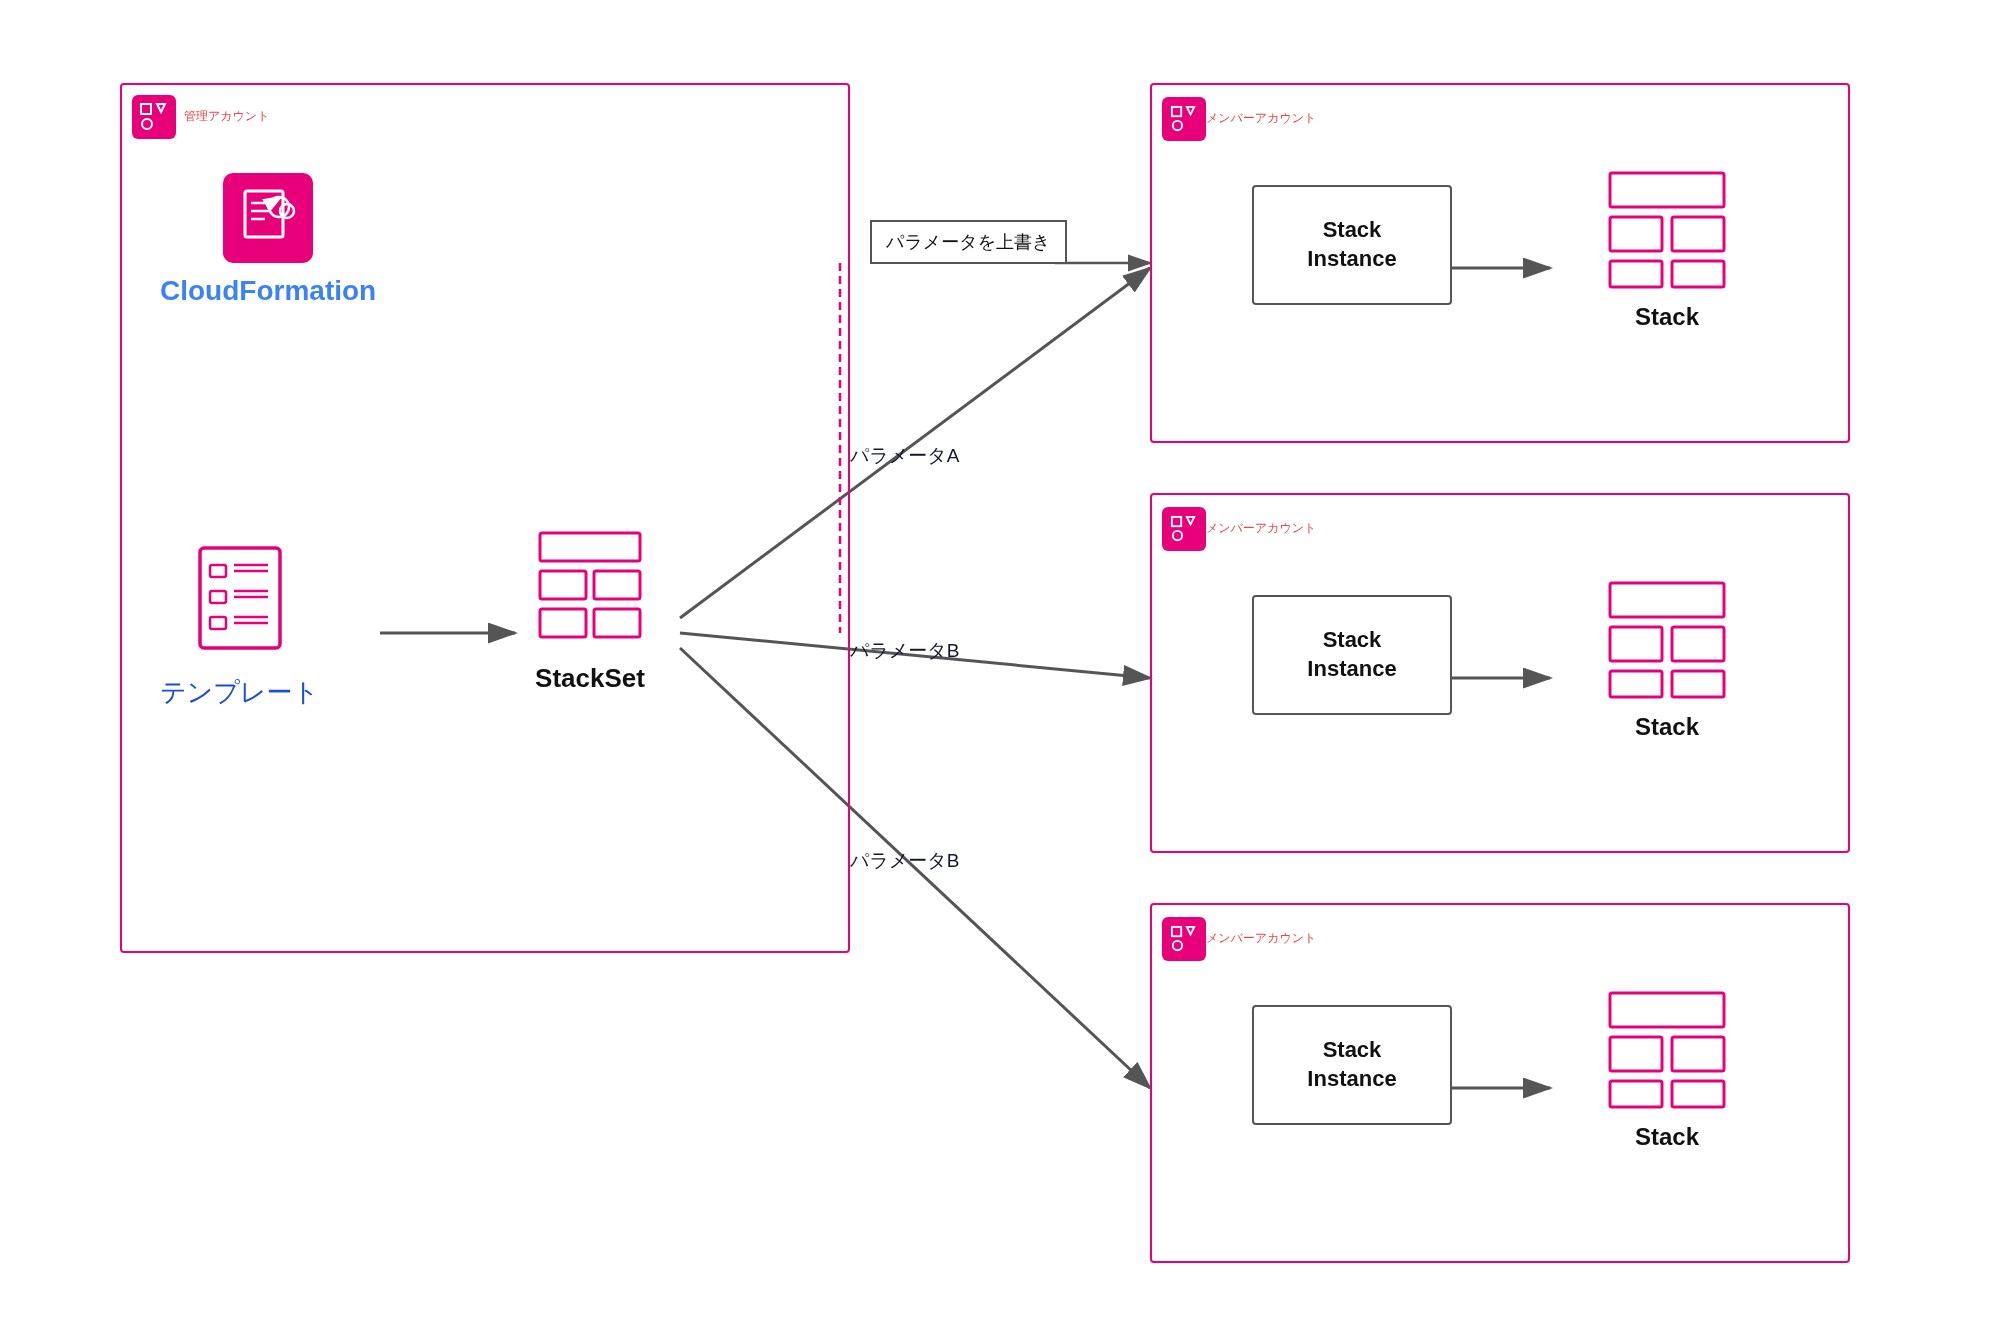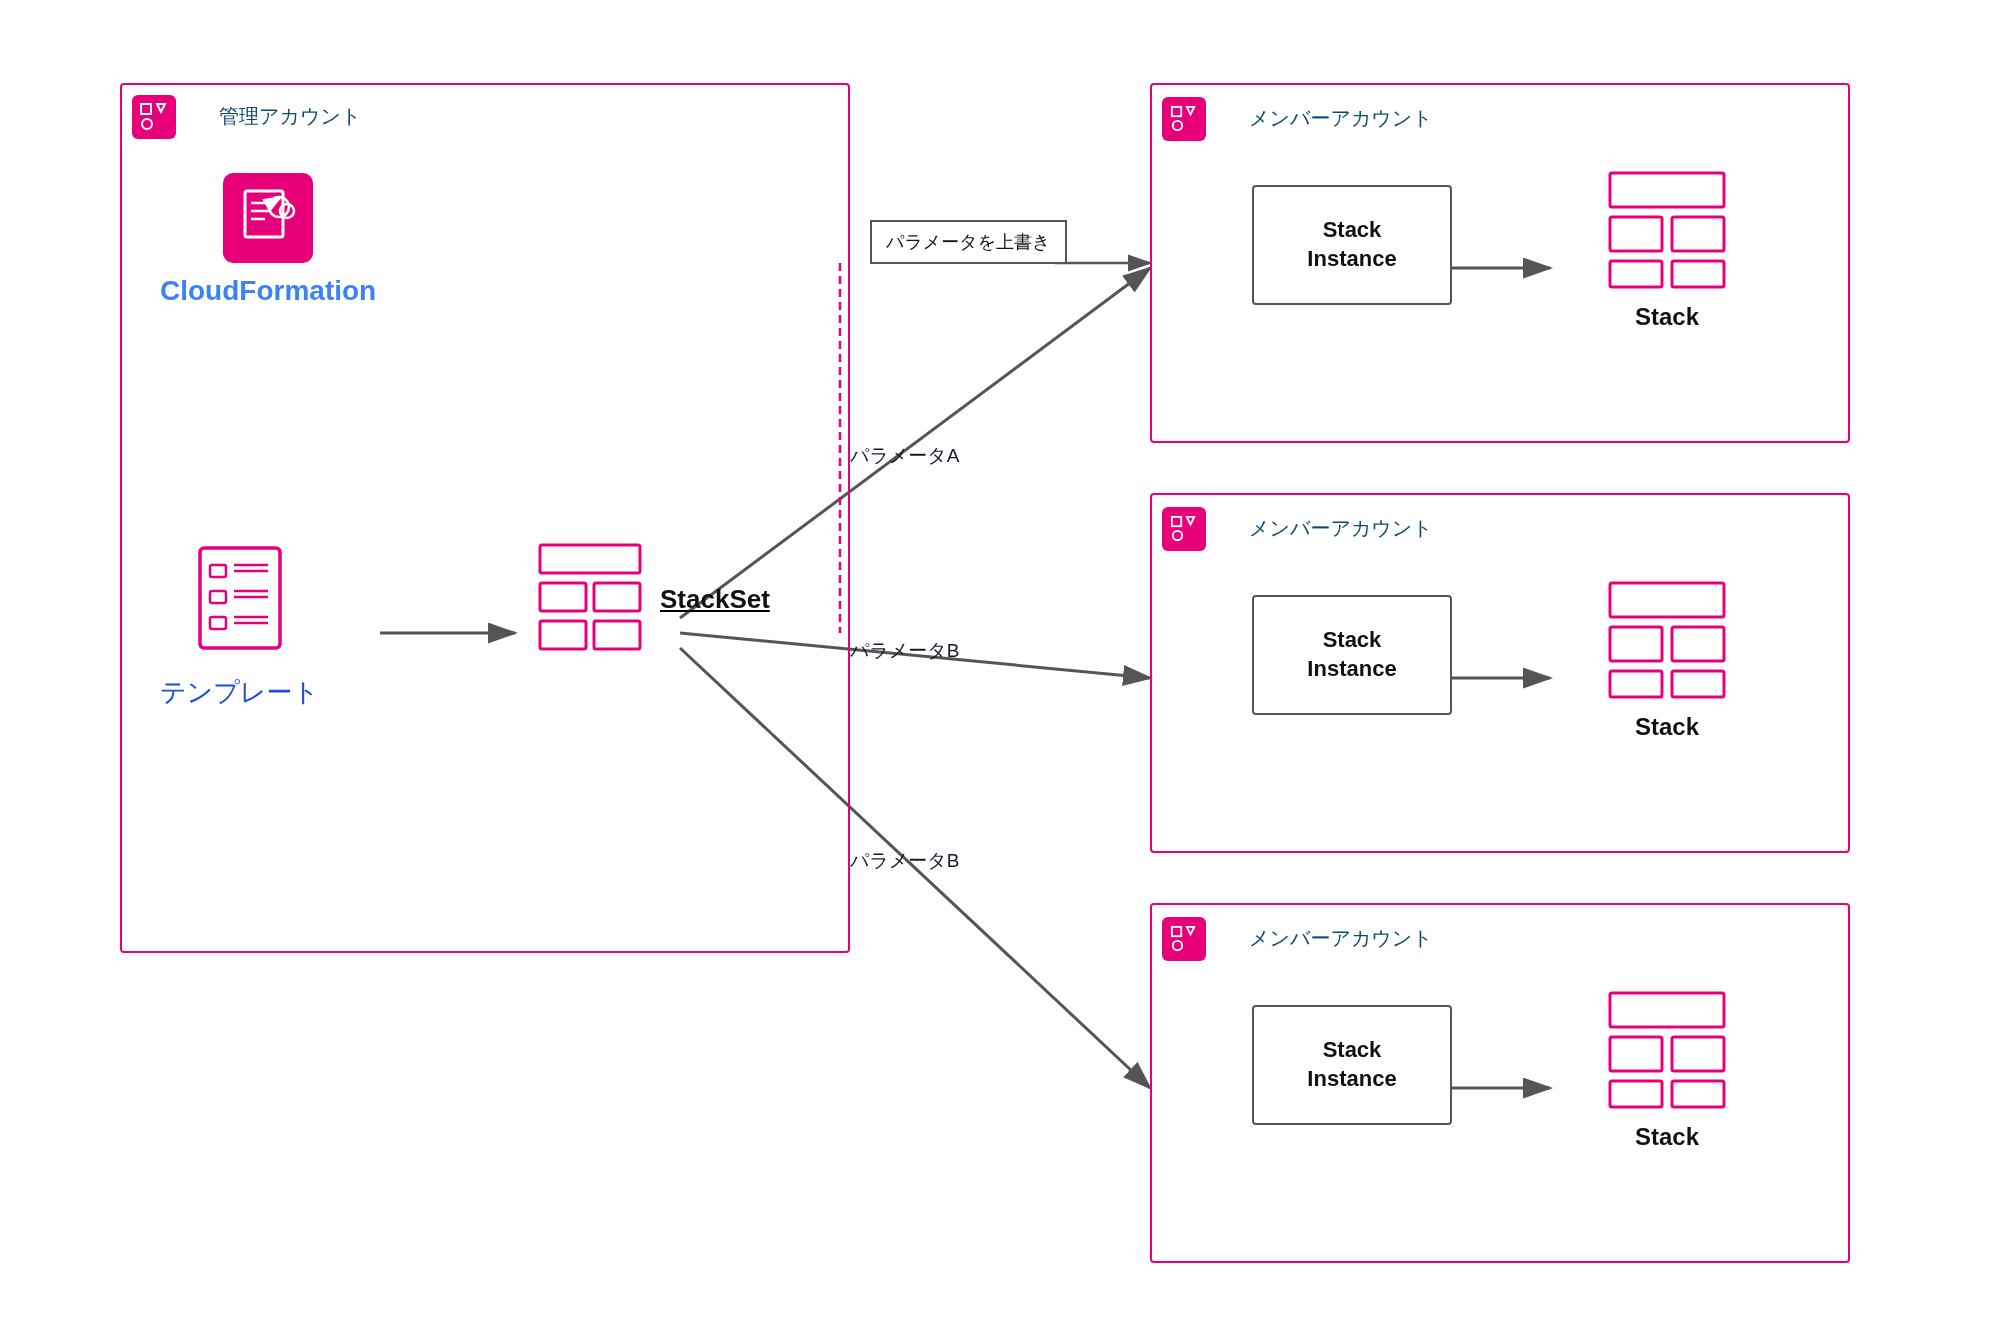--- a/index.html
+++ b/index.html
@@ -83,26 +83,25 @@
     }
     .template-label {
       font-size: 26px;
       color: #1d4ed8;
     }
 
     
     .stackset-section {
       position: absolute;
       left: 430px;
-      top: 472px;
-      display: flex;
-      flex-direction: row;
+      top: 460px;
+      display: flex;
+      flex-direction: column;
       align-items: center;
       gap: 10px;
-      text-decoration: underline;
     }
     .stackset-label {
       font-size: 26px;
       font-weight: bold;
       color: #111;
     }
 
     
     .member-box {
       position: absolute;
@@ -124,26 +123,24 @@
       left: 1050px;
       top: 840px;
       height: 360px;
     }
     .member-label-area {
       position: absolute;
       top: 12px;
       left: 10px;
       display: flex;
       align-items: center;
-      gap: 8px;
     }
     .member-account-text {
-      font-size: 20px;
-      color: #0c4a6e;
-      margin-left: 35px;
+      font-size: 12px;
+      color: #ef4444;
     }
 
     
     .stack-instance-box {
       position: absolute;
       border: 2px solid #555;
       border-radius: 4px;
       background: #fff;
       display: flex;
       align-items: center;

